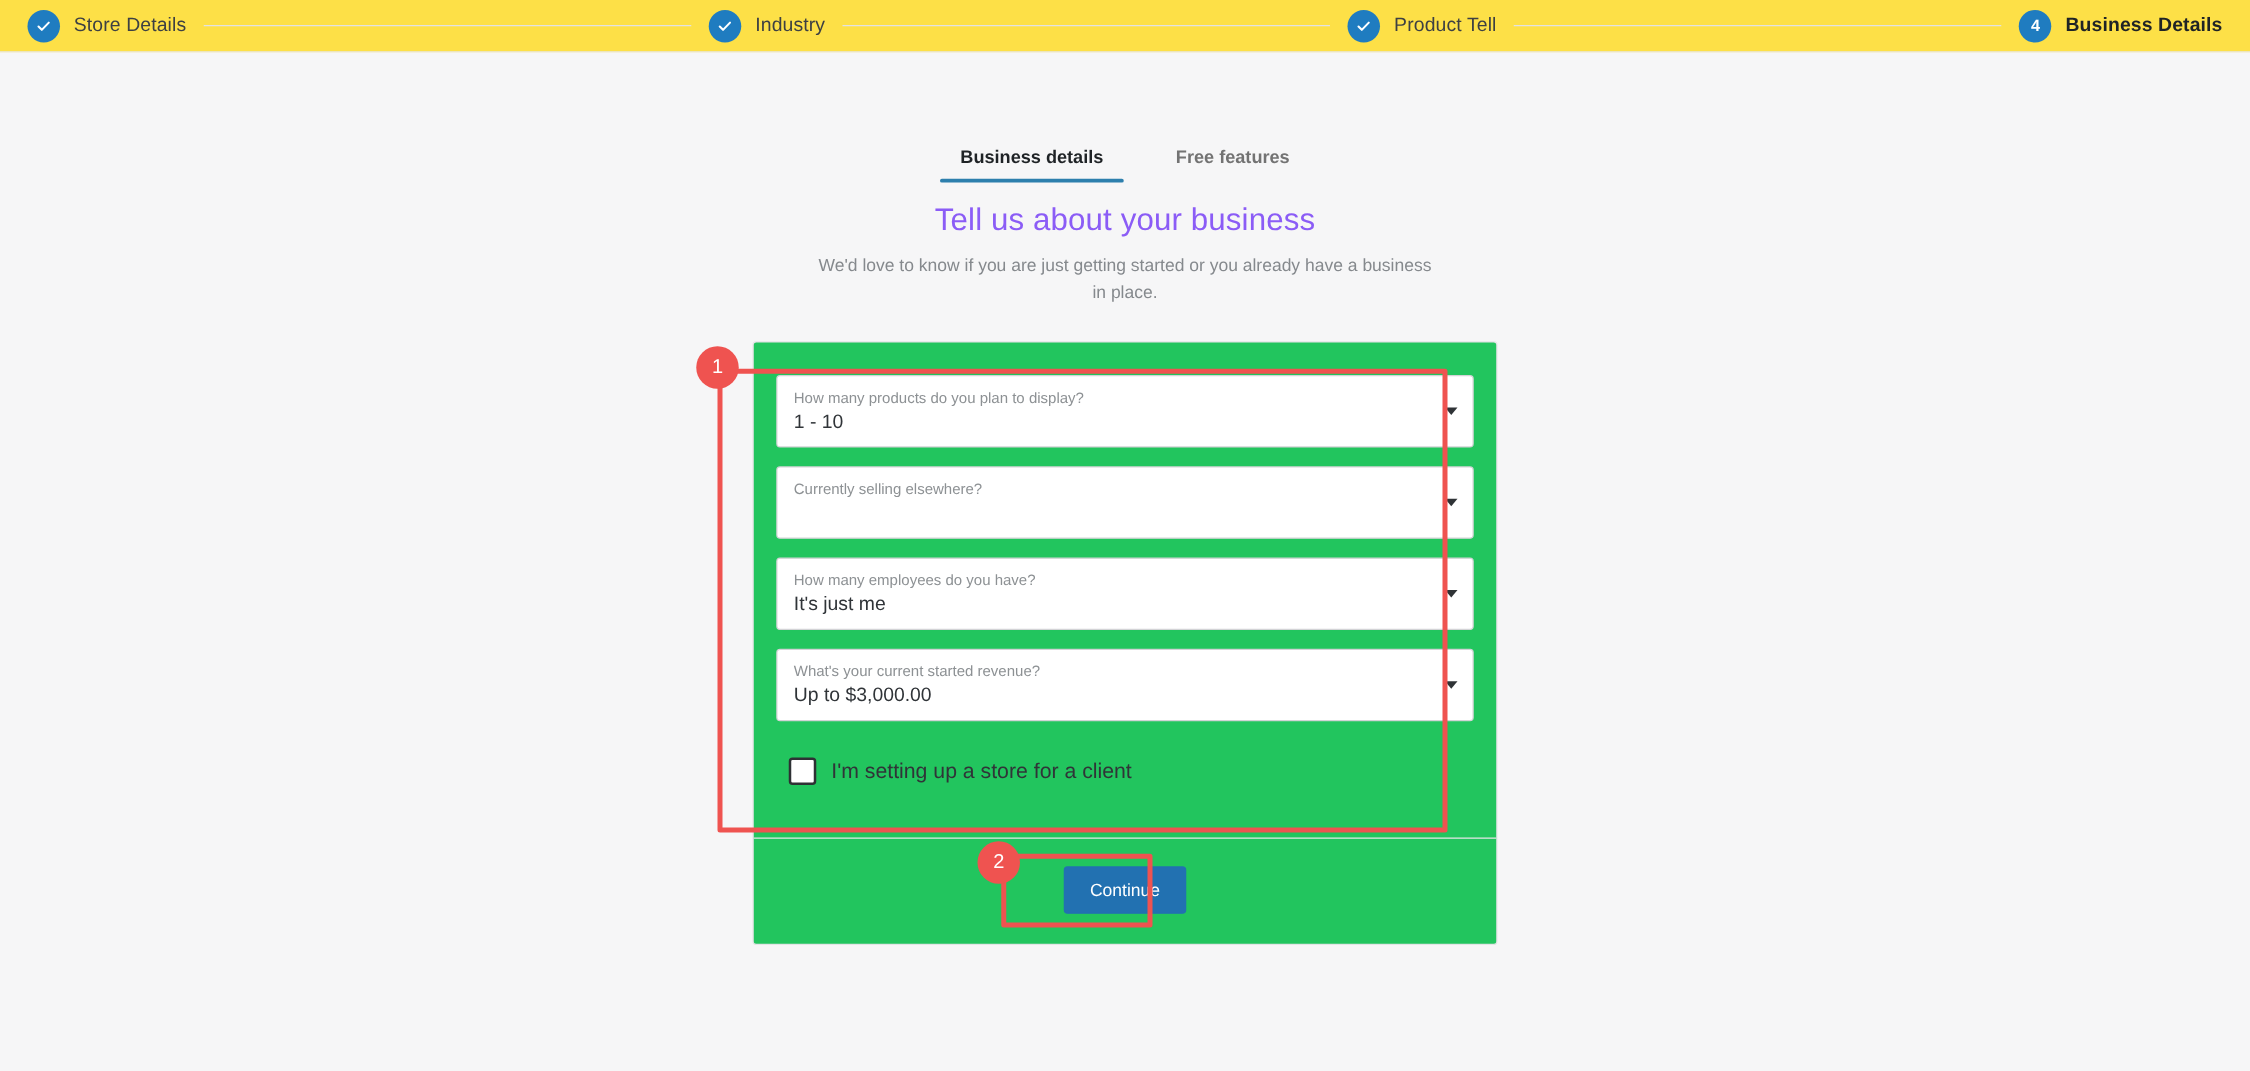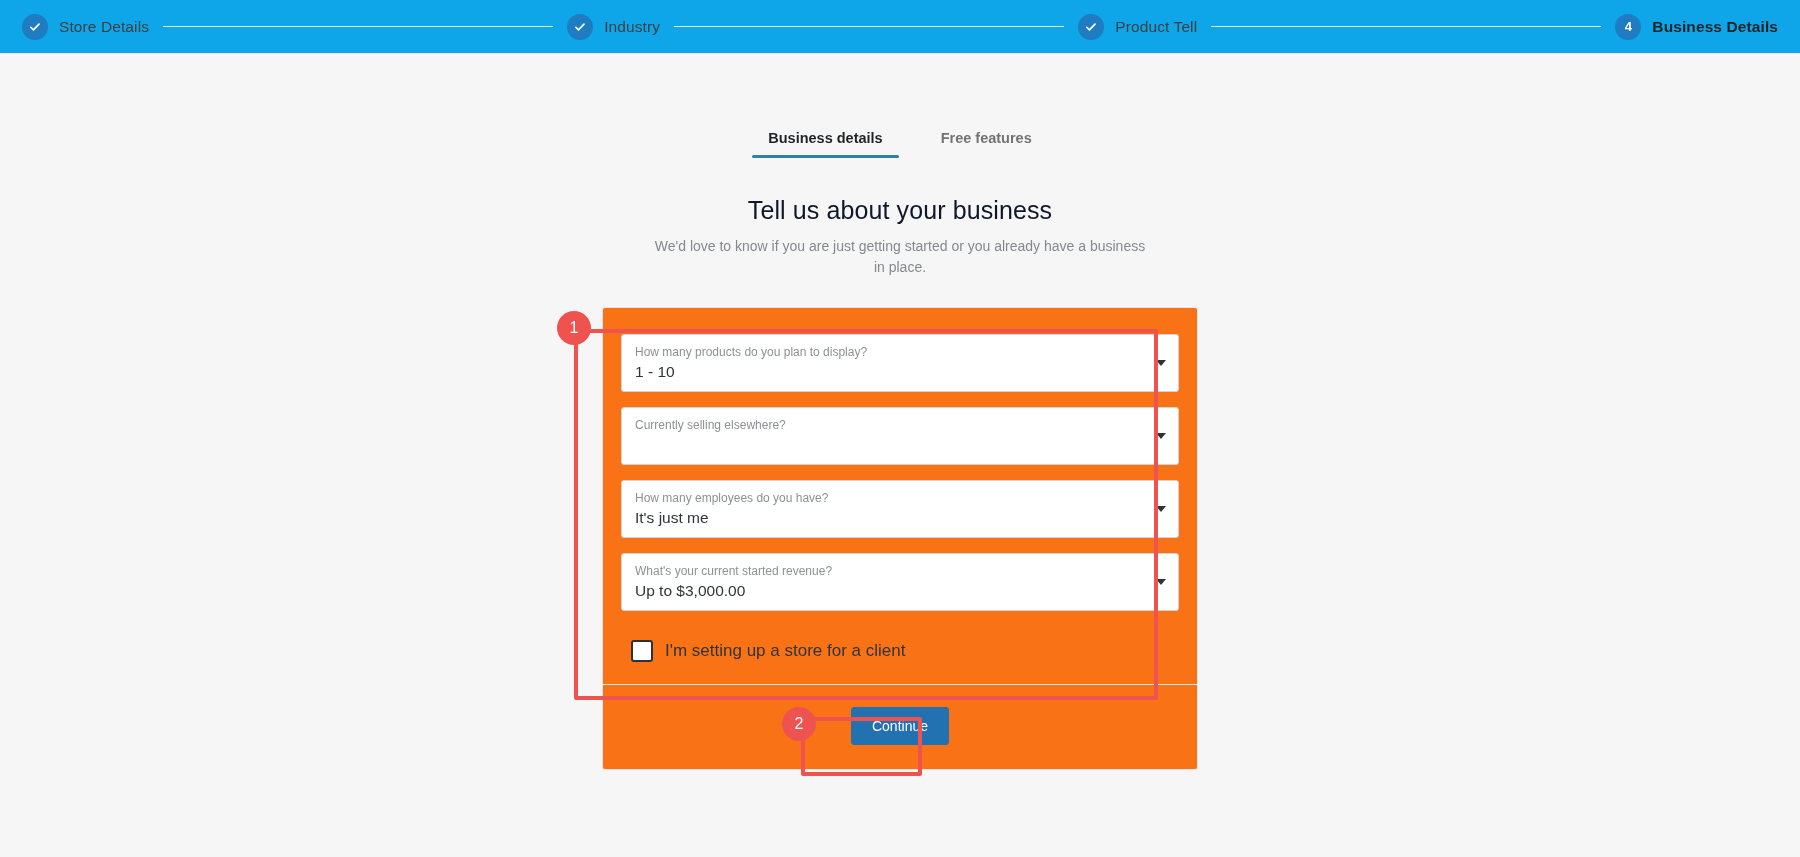--- a/index.html
+++ b/index.html
@@ -8,22 +8,22 @@
     width: 1800px;
     height: 857px;
     background: #f6f6f7;
     font-family: "Liberation Sans", sans-serif;
     overflow: hidden;
   }
 
   
   .step-header {
     position: relative;
-    height: 54px;
-    background: #0ea5e9;
+    height: 42px;
+    background: #fde047;
     border-bottom: 1px solid #e6e6e6;
     display: flex;
     align-items: center;
     padding: 0 22px;
   }
   .step {
     display: flex;
     align-items: center;
     flex: 0 0 auto;
     gap: 11px;
@@ -94,44 +94,44 @@
     left: -8px;
     right: -8px;
     bottom: 0;
     height: 3px;
     background: #2d7fad;
     border-radius: 2px;
   }
 
   
   .page-title {
-    margin-top: 38px;
+    margin-top: 16px;
     font-size: 25px;
     font-weight: 400;
-    color: #0f172a;
+    color: #8b5cf6;
     letter-spacing: .1px;
     text-align: center;
   }
   .page-subtitle {
     margin-top: 11px;
     width: 500px;
     text-align: center;
     font-size: 14px;
     line-height: 1.52;
     color: #85898d;
   }
 
   
   .card-wrap {
     position: relative;
     margin-top: 28px;
     width: 596px;
   }
   .card {
-    background: #f97316;
+    background: #22c55e;
     border: 1px solid #e4e4e6;
     border-radius: 3px;
   }
   .card-body {
     padding: 26px 18px 22px 18px;
   }
 
   .field {
     position: relative;
     border: 1px solid #d3d3d6;
@@ -188,20 +188,21 @@
   .checkbox-label {
     font-size: 17px;
     color: #303438;
   }
 
   .card-footer {
     border-top: 1px solid #e6e6e8;
     padding: 22px 0 24px 0;
     display: flex;
     justify-content: center;
+    margin-top: 20px;
   }
   .btn-continue {
     background: #2271b1;
     color: #ffffff;
     border: 1px solid #2271b1;
     border-radius: 3px;
     font-family: "Liberation Sans", sans-serif;
     font-size: 14px;
     padding: 10px 20px;
     cursor: pointer;

